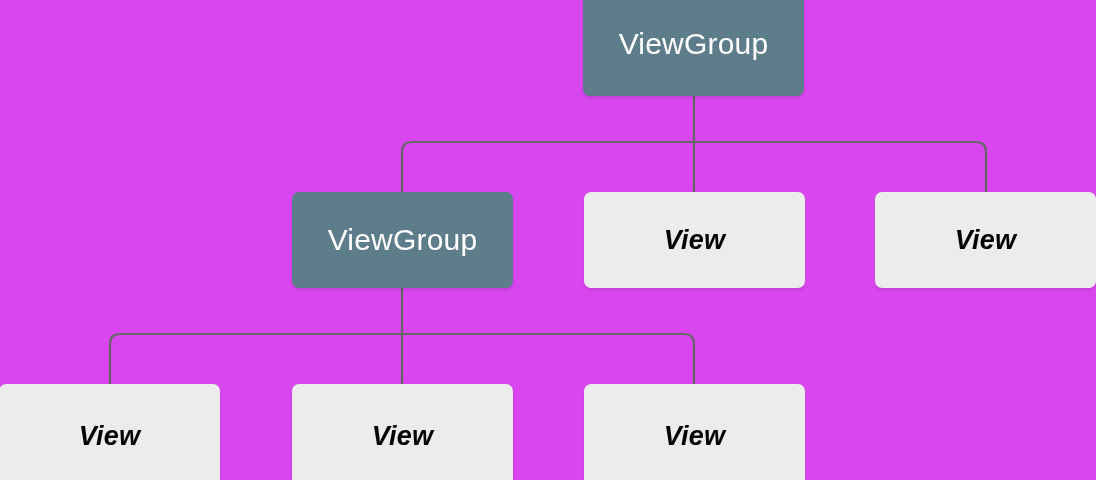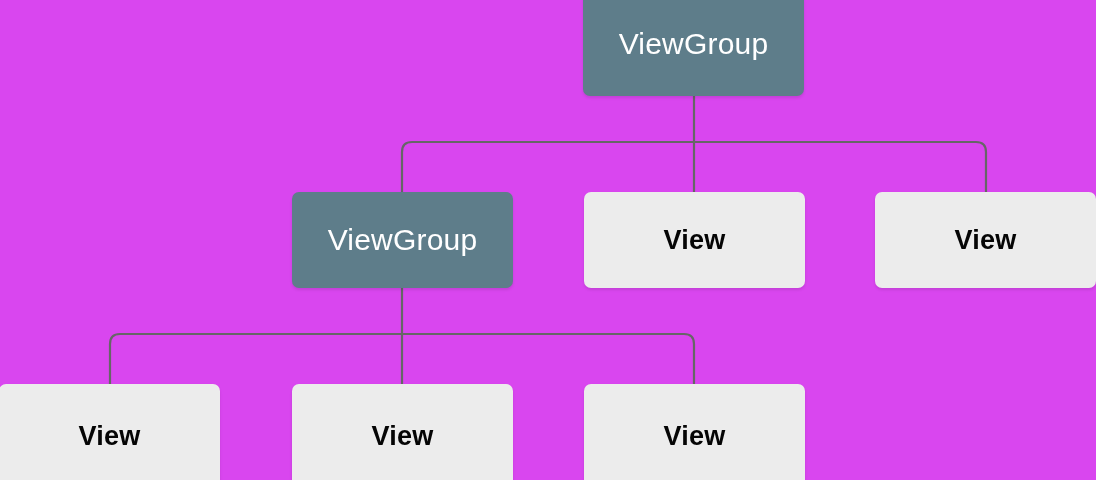--- a/index.html
+++ b/index.html
@@ -33,20 +33,21 @@
     align-items: center;
     justify-content: center;
     box-shadow: 0 2px 3px rgba(0,0,0,0.10);
     overflow: hidden;
   }
   .node-viewgroup {
     background: #5e7d8a;
   }
   .node-view {
     background: #ececec;
+    font-style: italic;
   }
   .node-label {
     white-space: nowrap;
     letter-spacing: 0.2px;
     line-height: 1;
   }
   .node-viewgroup .node-label {
     color: #ffffff;
     font-size: 30px;
     font-weight: 500;

